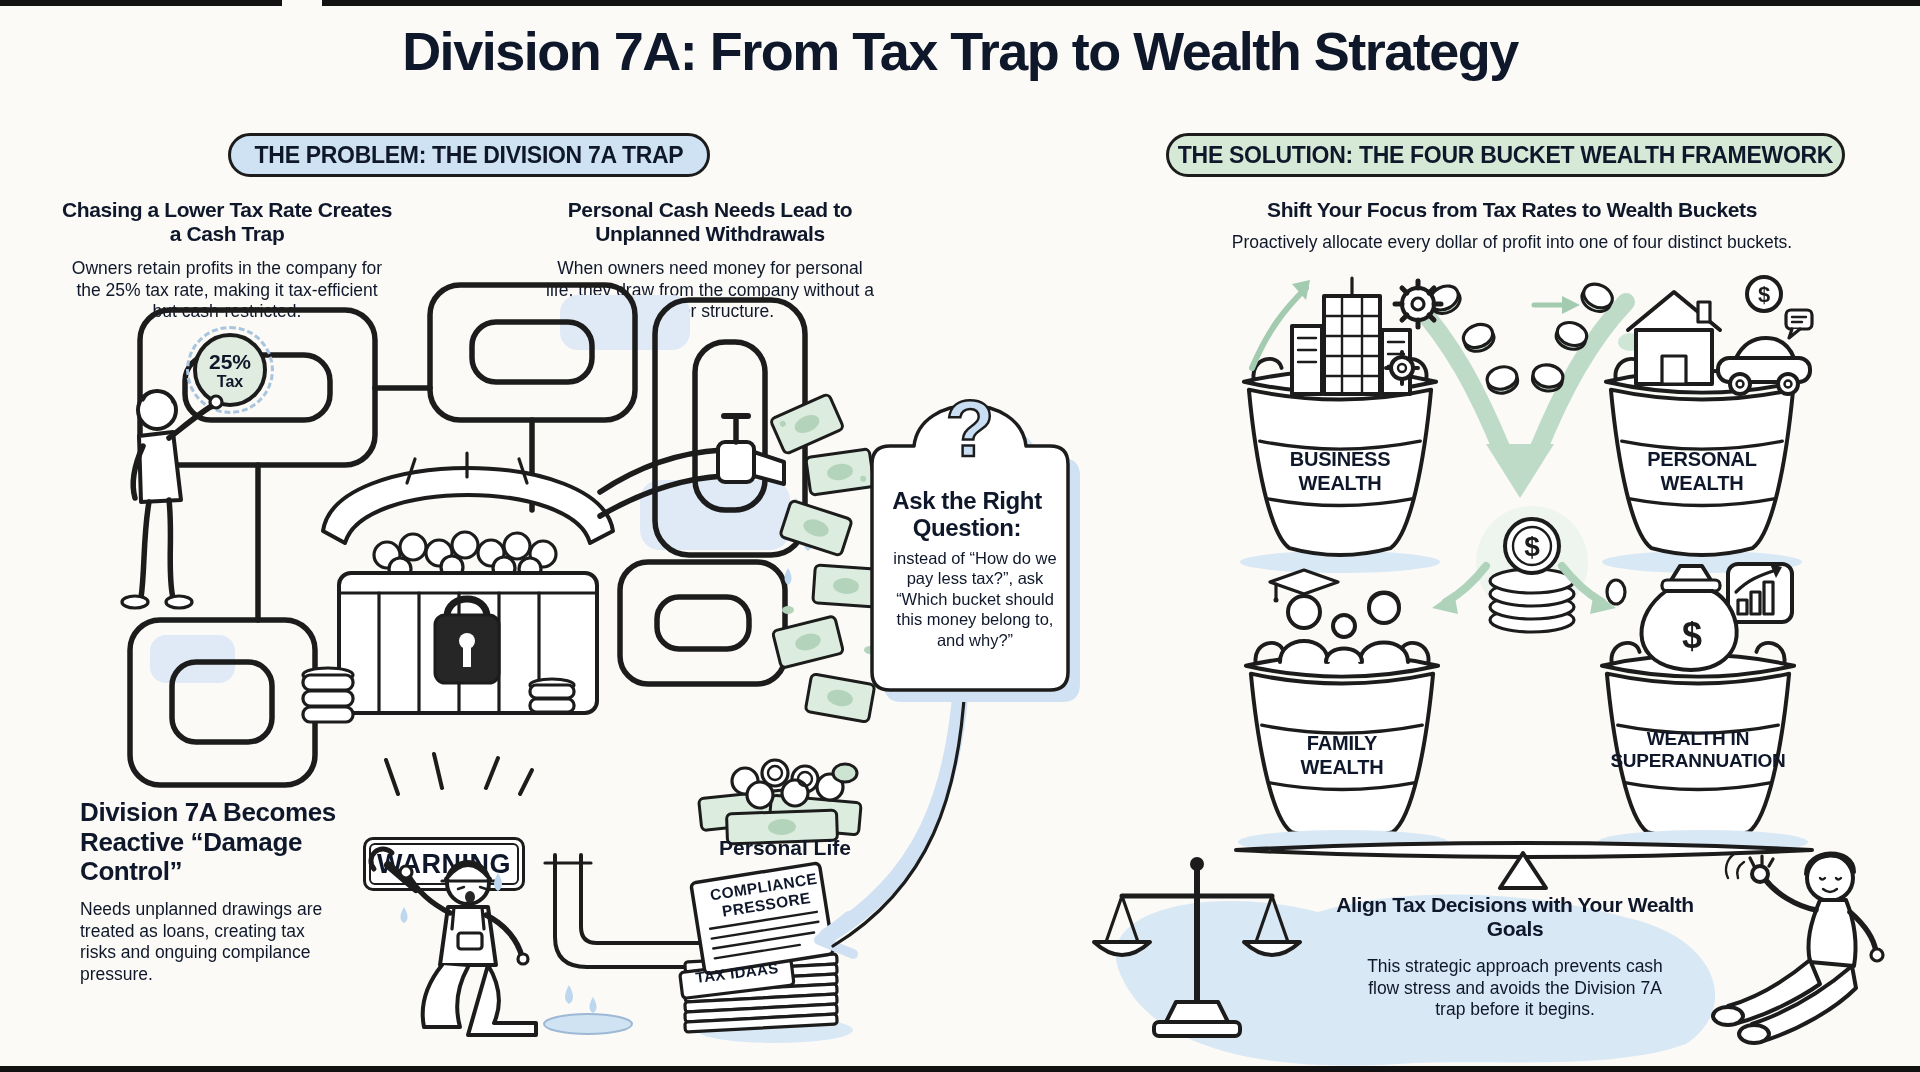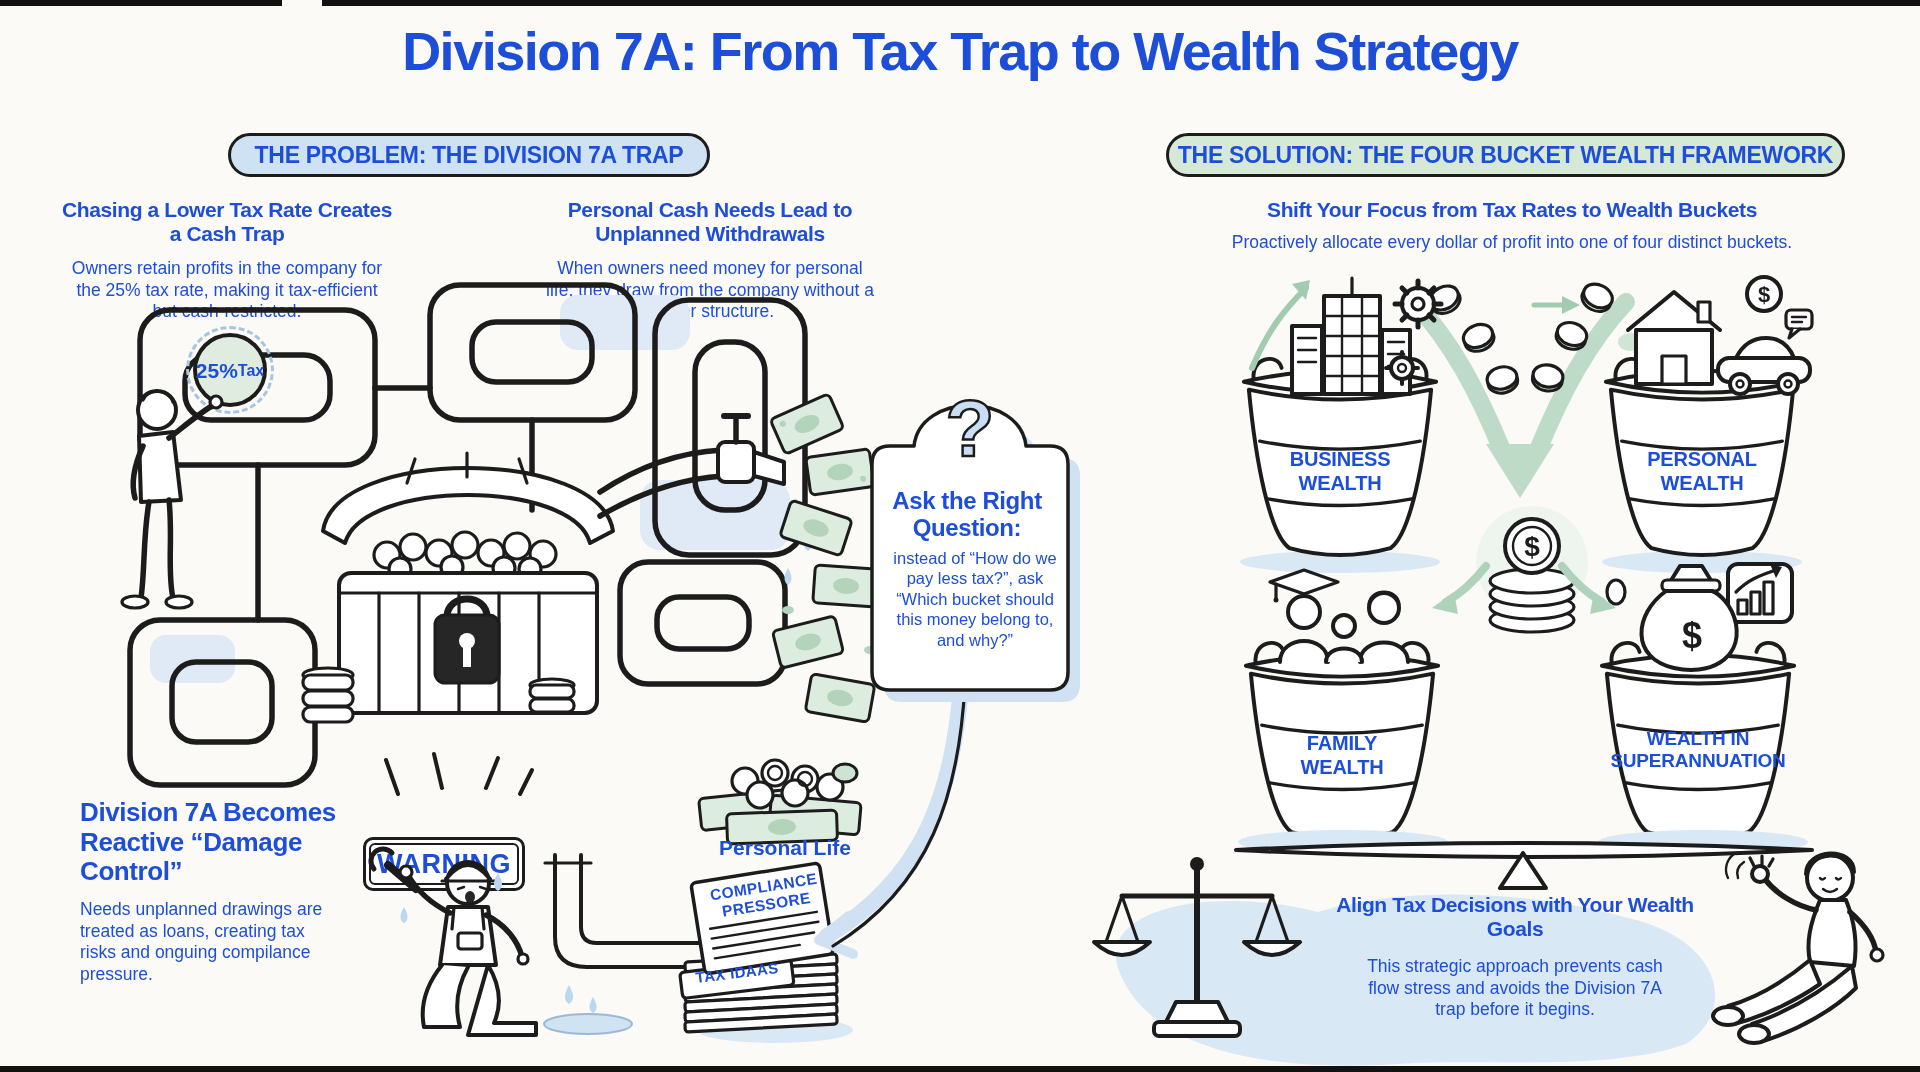--- a/index.html
+++ b/index.html
@@ -1,17 +1,17 @@
 <!DOCTYPE html>
 <html><head>
 <meta charset="utf-8">
 <style>
   html,body{margin:0;padding:0;background:#e8e8e8;}
   #canvas{position:relative;width:1920px;height:1072px;background:#fbfaf6;overflow:hidden;
-          font-family:"Liberation Sans",sans-serif;color:#1d4ed8;}
+          font-family:"Liberation Sans",sans-serif;color:#0f172a;}
   .abs{position:absolute;}
   .edge{background:#121212;}
   .title{width:1920px;top:20px;left:0;text-align:center;font-size:54px;font-weight:bold;letter-spacing:-1.5px;}
   .pill{height:44px;border:3.5px solid #1c1c1c;border-radius:26px;display:flex;align-items:center;justify-content:center;
         font-size:23px;font-weight:bold;letter-spacing:-.3px;box-sizing:border-box;}
   .h2{font-size:21px;font-weight:bold;line-height:1.14;letter-spacing:-.4px;}
   .body{font-size:17.5px;line-height:1.24;}
   .center{text-align:center;}
   .bucket-label{font-size:20px;font-weight:bold;line-height:1.18;text-align:center;letter-spacing:-.2px;}
   
@@ -70,21 +70,21 @@
     <rect class="k5" x="82" y="392" width="100" height="80" rx="24"></rect>
     <rect class="k5" x="530" y="292" width="165" height="122" rx="28"></rect>
     <rect class="k5" x="567" y="327" width="92" height="52" rx="22"></rect>
     <path class="k5" d="M168,195 V350"></path>
     <path class="k5" d="M285,118 H340"></path>
     <path class="k5" d="M442,150 V240"></path>
   </svg>
 
   <div class="abs" style="left:186px;top:326px;width:88px;height:88px;border:3px dashed #a9c4de;border-radius:50%;box-sizing:border-box;">
     <div style="position:absolute;inset:4px;border:4px solid #1c1c1c;border-radius:50%;background:#e0ecdf;
-                display:flex;align-items:center;justify-content:center;line-height:1;">
+                display:flex;flex-direction:column;align-items:center;justify-content:center;line-height:1;">
       <span style="font-size:21px;font-weight:bold;">25%</span>
       <span style="font-size:16px;font-weight:bold;margin-top:2px;">Tax</span>
     </div>
   </div>
 
   <svg class="abs" style="left:95px;top:380px;" width="130" height="240" viewBox="0 0 130 240">
     <circle class="k4 wf" cx="62" cy="30" r="19"></circle>
     <path class="k3" d="M48,20 C52,8 74,8 78,22"></path>
     <path class="k4 wf" d="M44,56 L78,52 L86,120 L46,122 Z"></path>
     <path class="k5" d="M74,58 C92,44 106,32 120,24"></path>

